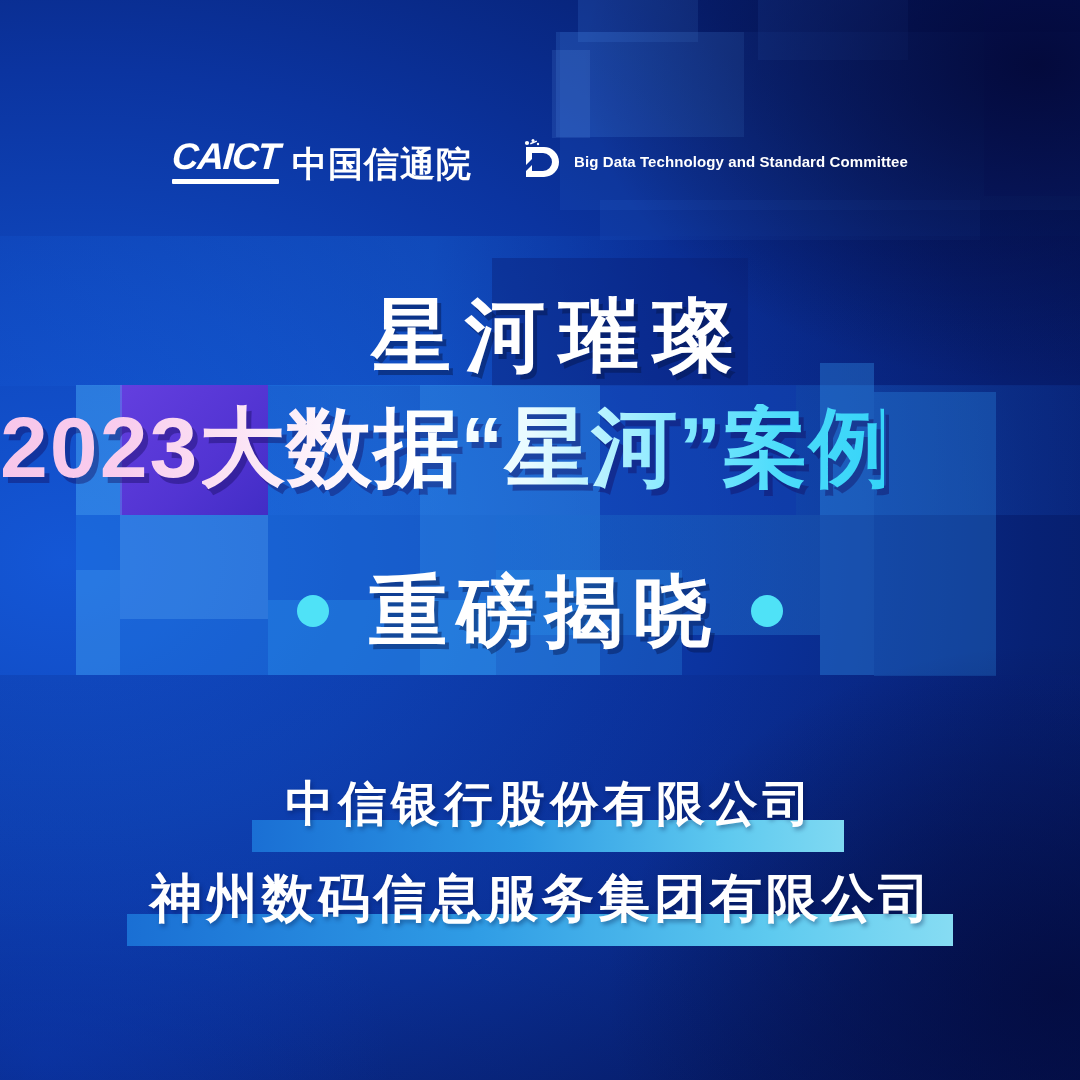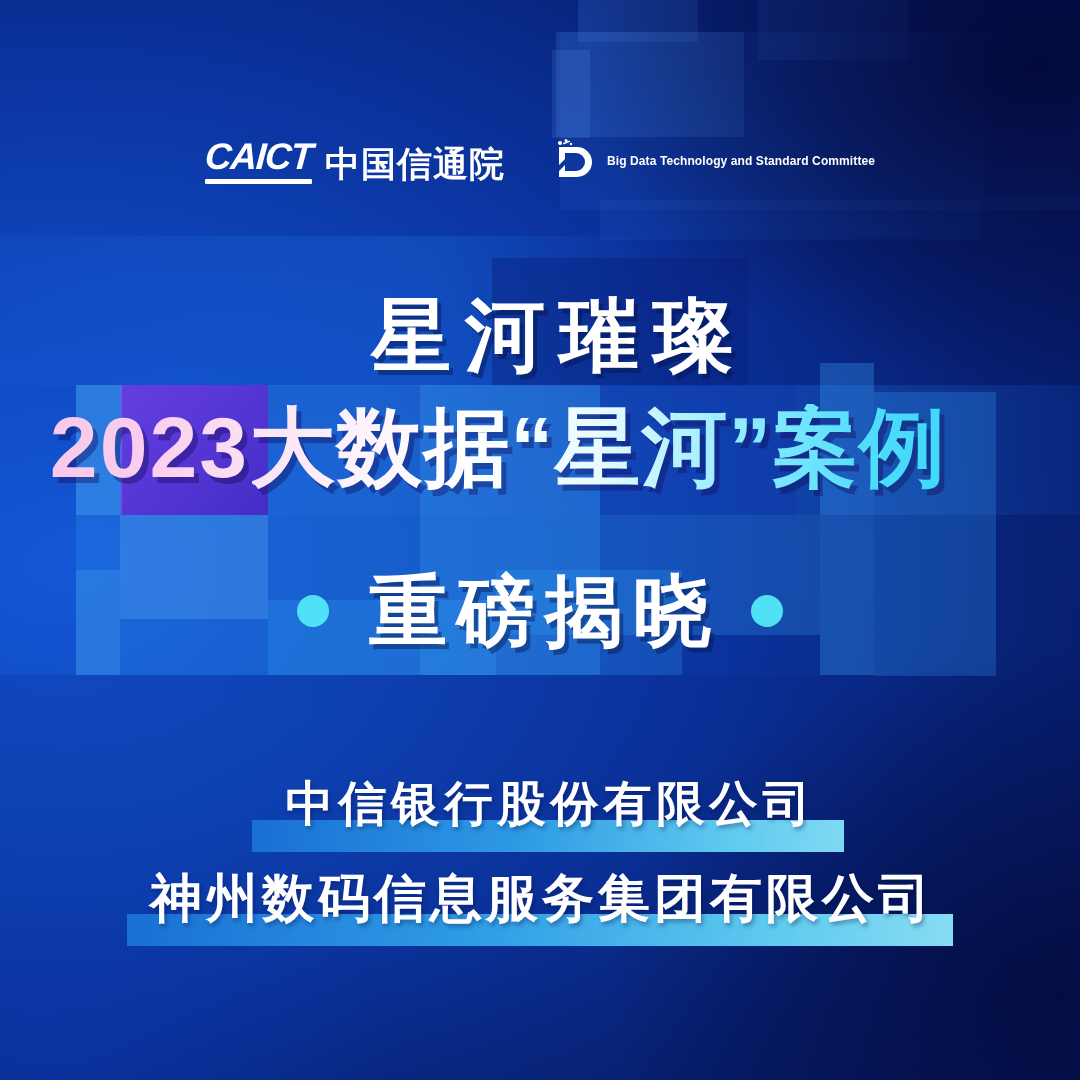--- a/index.html
+++ b/index.html
@@ -44,36 +44,36 @@
   .caict-rule{height:5px;background:#fff;margin-top:4px;border-radius:1px;}
   .caict-cn{
     font-size:35px;font-weight:bold;color:#fff;line-height:1;
     letter-spacing:1px;padding-bottom:3px;
   }
 
   .bdtc{display:flex;align-items:center;gap:12px;}
   .bdtc-d{position:relative;width:44px;height:48px;}
   .bdtc-txt{display:flex;flex-direction:column;gap:3px;}
   .bdtc-cn{font-size:20px;font-weight:bold;color:#fff;letter-spacing:.5px;line-height:1;}
-  .bdtc-en{font-size:12px;font-weight:bold;color:#fff;letter-spacing:.1px;line-height:1;}
+  .bdtc-en{font-size:15px;font-weight:bold;color:#fff;letter-spacing:.1px;line-height:1;}
 
   
   .titles{position:absolute;top:0;left:0;width:1080px;}
 
   .t1{
     position:absolute;top:296px;left:0;width:1080px;text-align:center;
     font-size:80px;font-weight:bold;color:#ffffff;
     letter-spacing:14px;text-indent:14px;line-height:1;
     text-shadow:4px 5px 0 rgba(4,20,72,.45);
     font-family:"Liberation Sans","DejaVu Sans",sans-serif;
     padding-left:12px;
   }
 
   .t2{
-    position:absolute;top:404px;left:0;width:996px;text-align:center;
+    position:absolute;top:404px;left:0;width:884px;text-align:center;
     font-size:86px;font-weight:bold;line-height:1;
     letter-spacing:1px;white-space:nowrap;
     font-family:"Liberation Sans","DejaVu Sans",sans-serif;
     background-image:linear-gradient(92deg,
         #f7c6ea 0%, #f9cdee 14%, #fbe0f3 25%, #fdf3fb 36%,
         #ffffff 47%, #e8fbff 60%, #8ceaff 75%, #4ddcfb 88%, #35d4f8 100%);
     -webkit-background-clip:text;background-clip:text;
     color:transparent;-webkit-text-fill-color:transparent;
     filter:drop-shadow(5px 6px 0 rgba(20,10,90,.40));
   }

